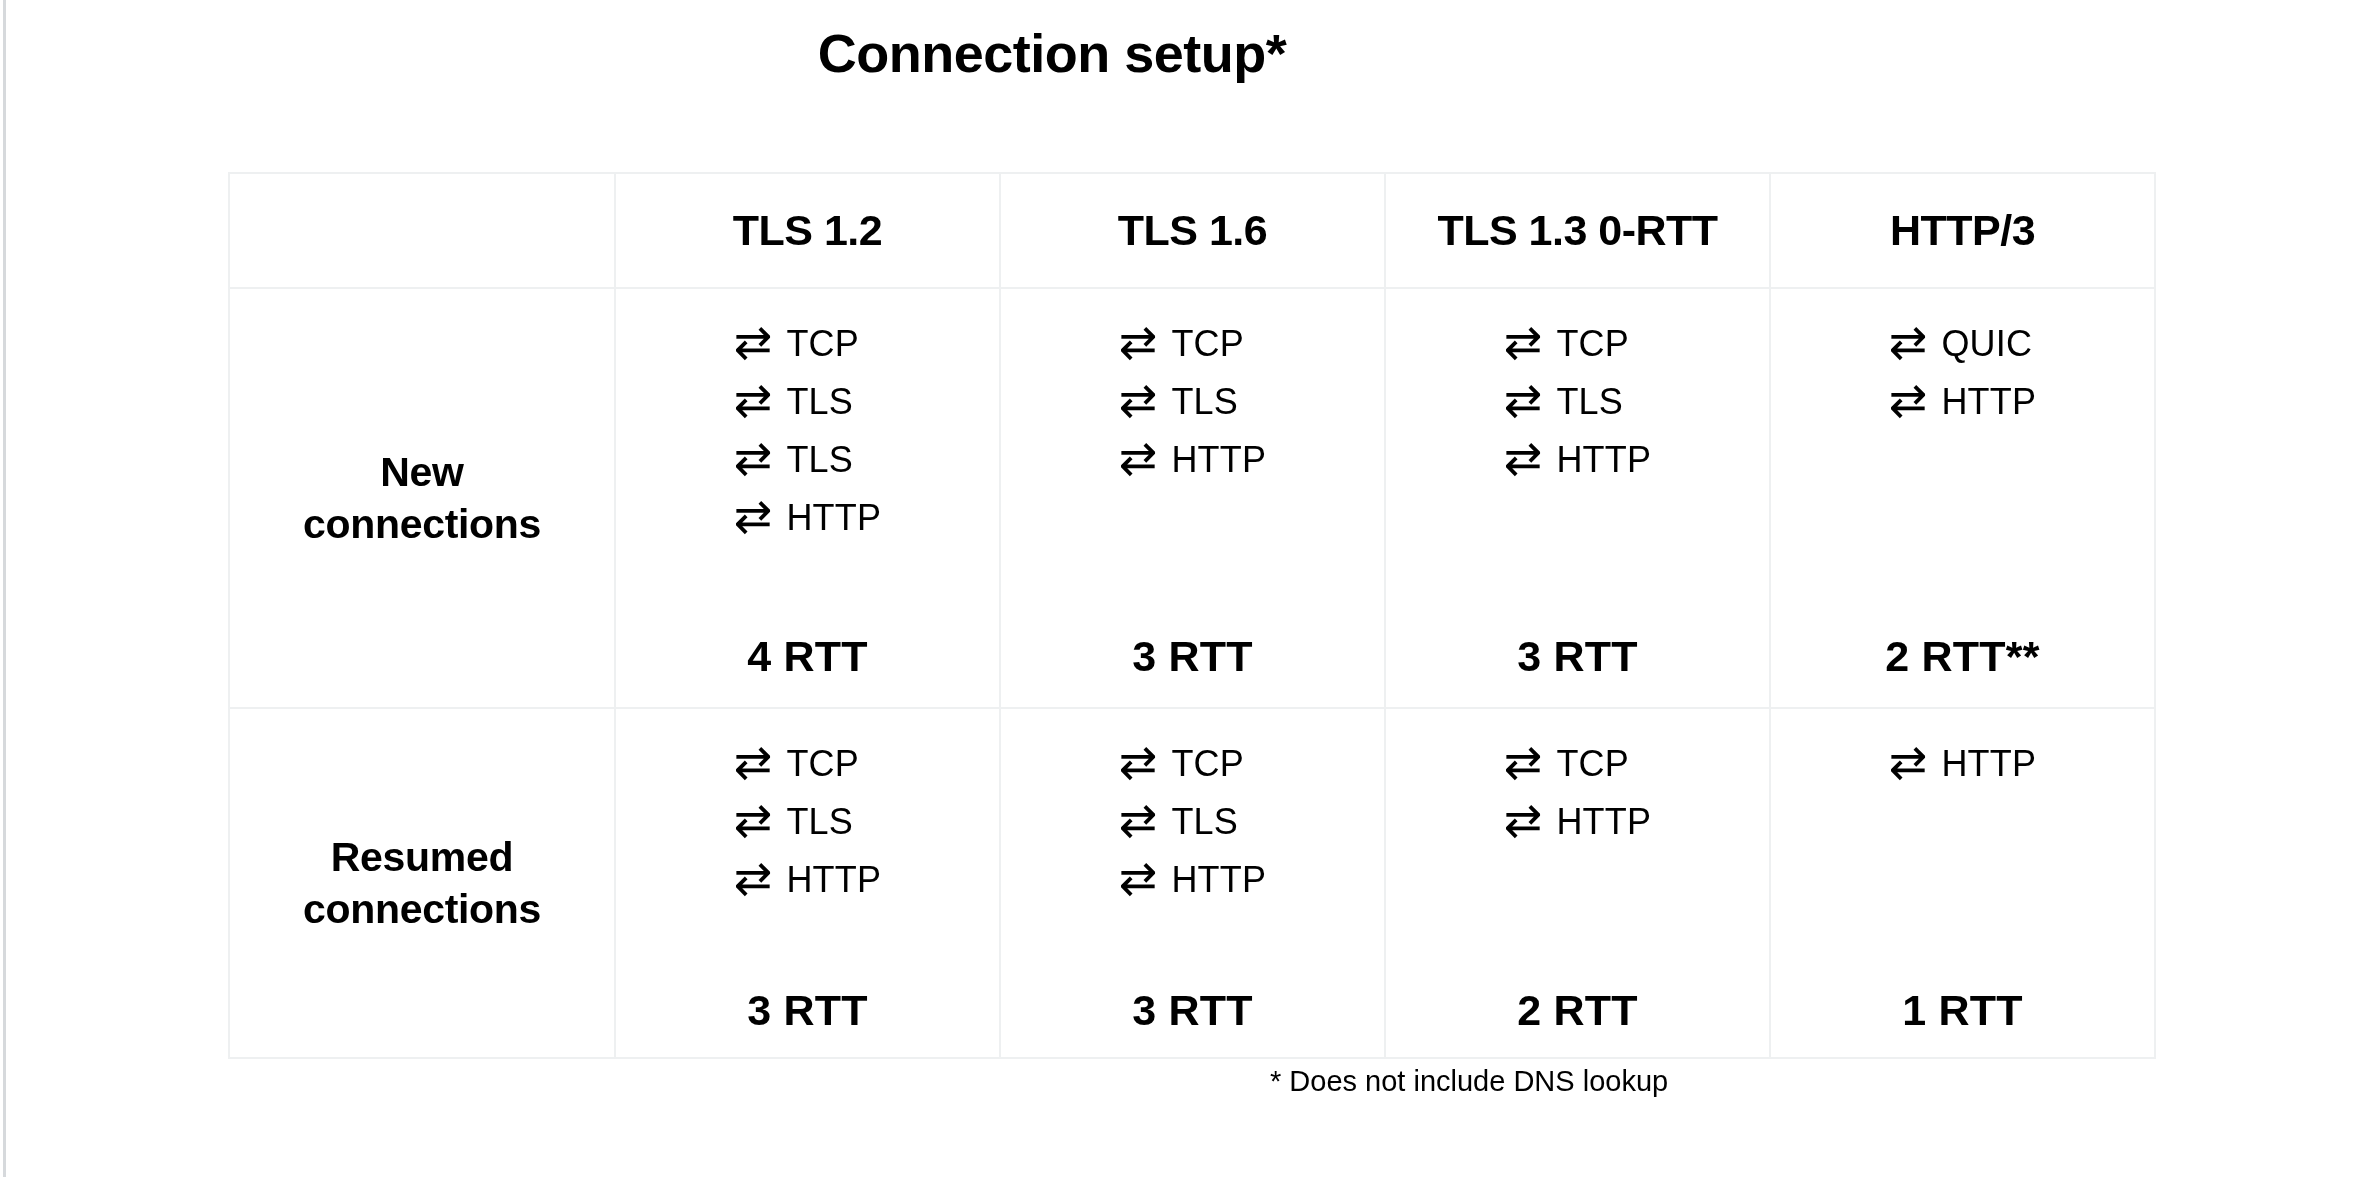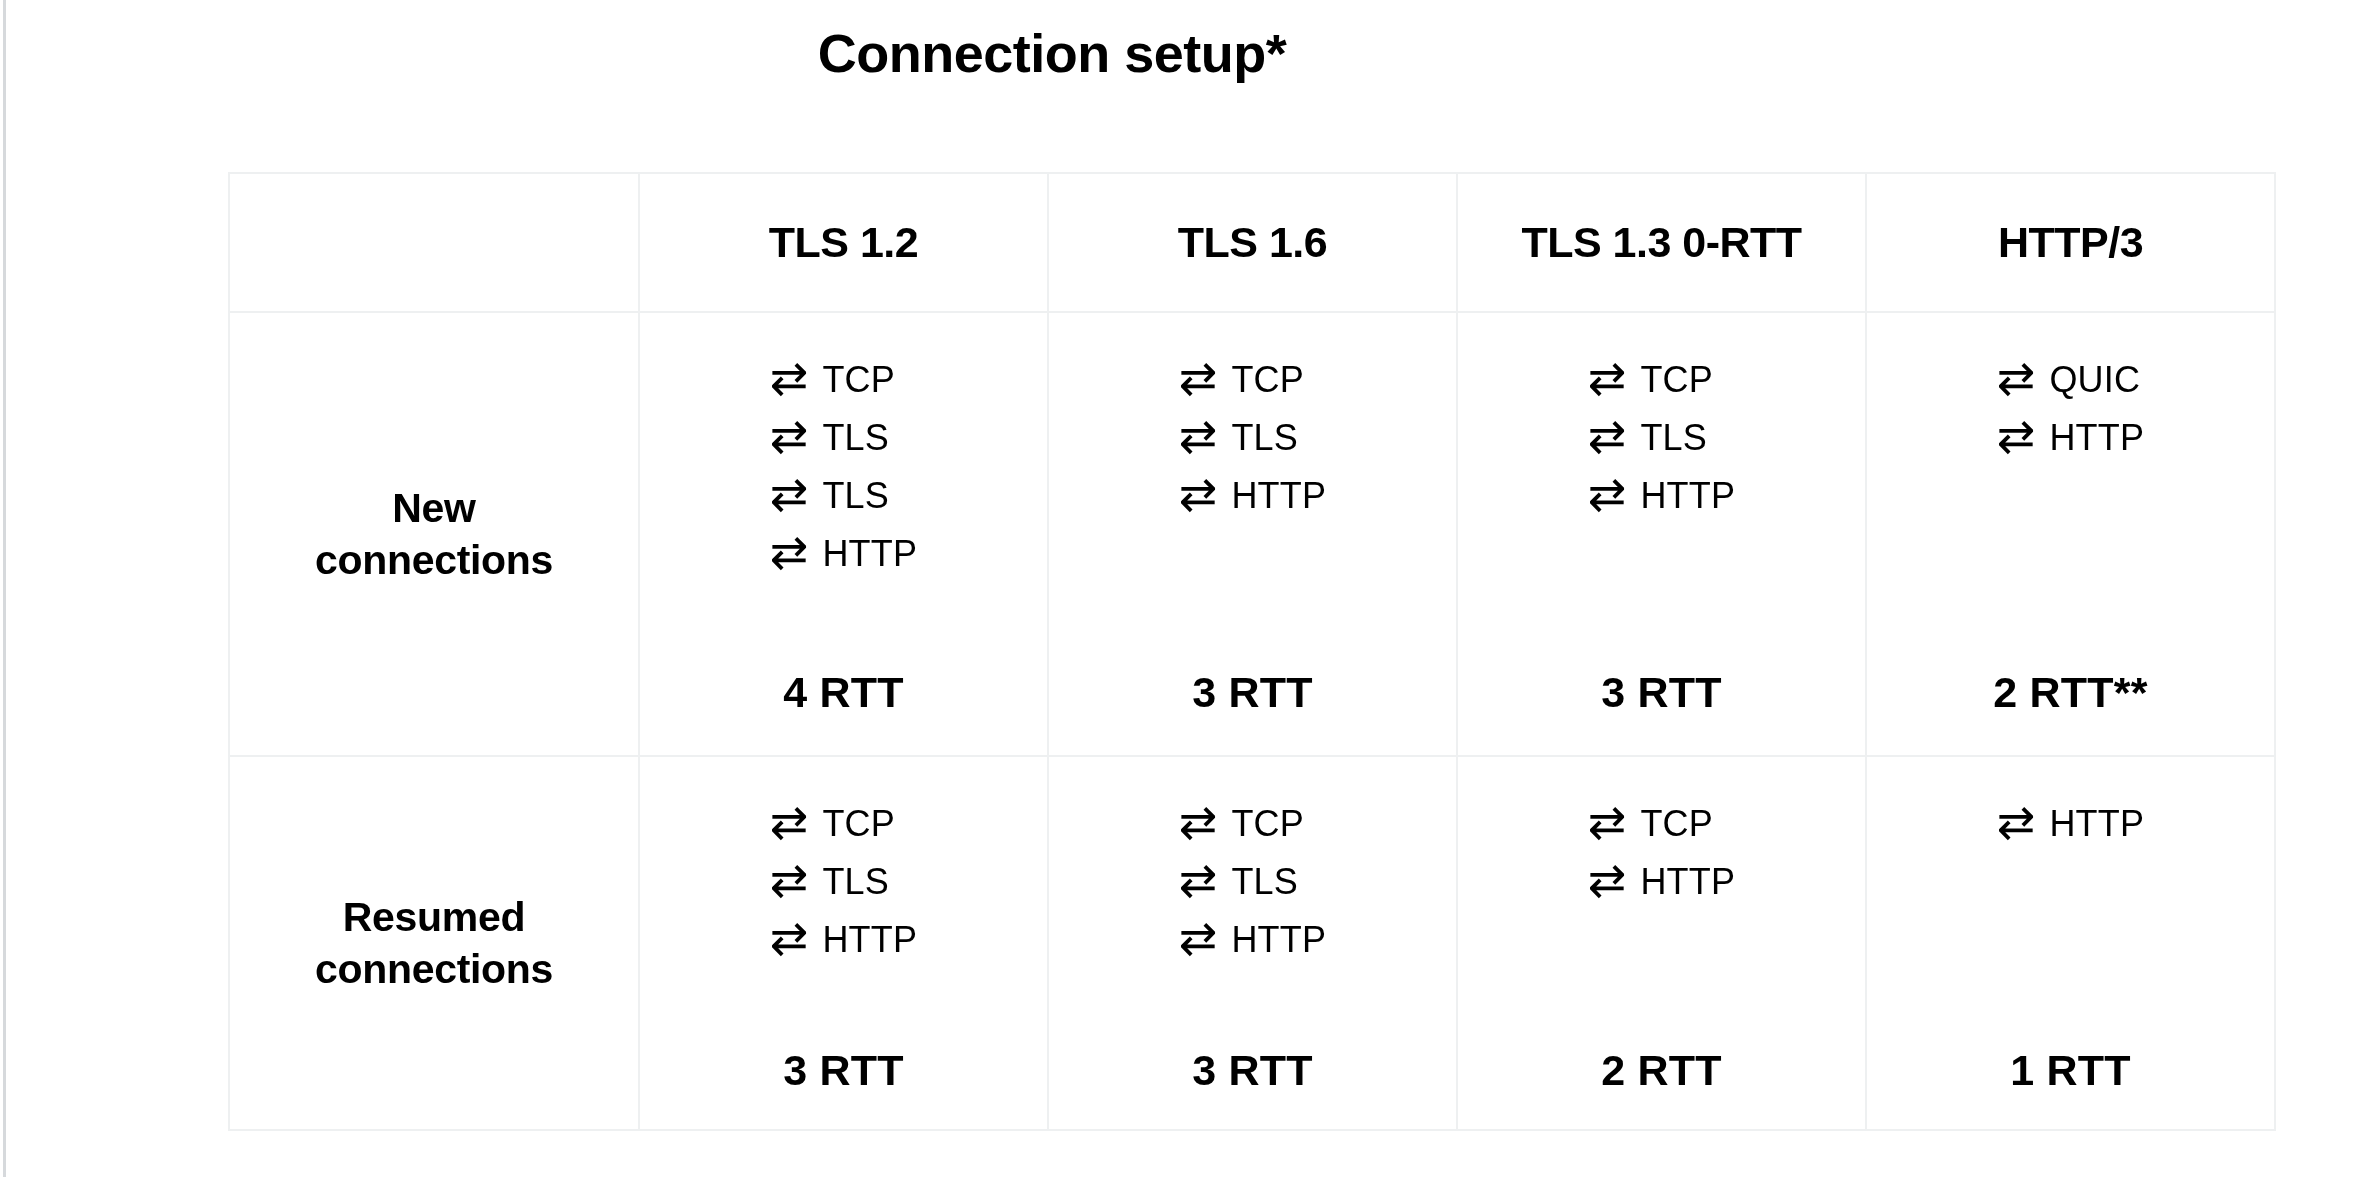--- a/index.html
+++ b/index.html
@@ -42,21 +42,21 @@
   .setup-table {
     position: absolute;
     left: 228px;
     top: 172px;
     width: 1876px;
     border-collapse: collapse;
     table-layout: fixed;
   }
   .setup-table td, .setup-table th {
     border: 2px solid #eef0f1;
-    padding: 16px;
+    padding: 4px;
     vertical-align: middle;
     text-align: center;
   }
 
   .col-label  { width: 376px; border-radius: 30px; }
   .col-data   { width: 375px; }
 
   
   .head-row td { height: 105px; }
   .col-header {
@@ -327,13 +327,14 @@
           <div class="rtt-slot">
             <span class="rtt-value">1 RTT</span>
           </div>
         </div>
       </td>
     </tr>
   </tbody>
 </table>
 
 <div class="footnotes">
+  <div>* Does not include DNS lookup</div>
 </div>
 
 </body></html>

